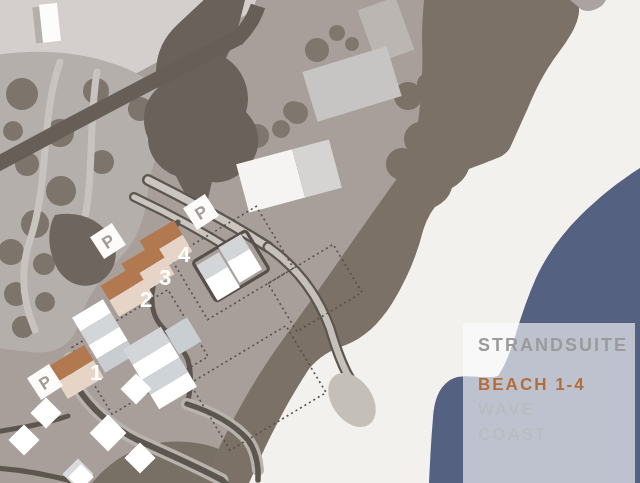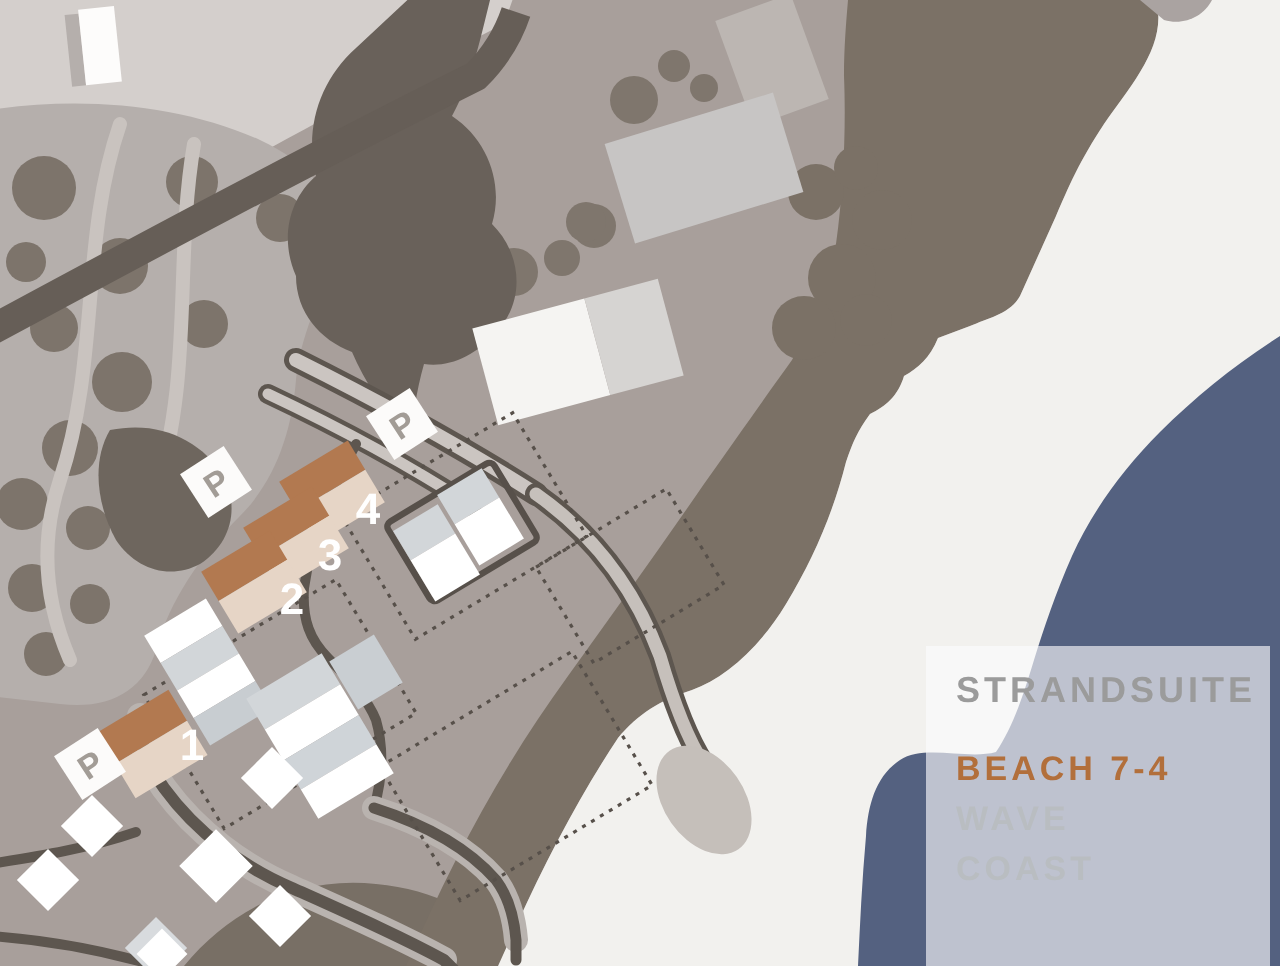--- a/index.html
+++ b/index.html
@@ -226,17 +226,17 @@
 
   <path d="M640,168 C618,182 598,198 580,216 C561,235 546,256 536,278 C528,296 522,314 517,330
            C511,350 506,364 498,376 C484,380 462,372 450,380 C438,388 434,402 433,418
            C431,440 430,462 429,483 L640,483 Z" fill="#546180"></path>
 
   <path fill="#aaa3a1" d="M570,0 L606,0 C602,8 592,13 582,10 Z"></path>
 </svg>
 
 <div class="legend">
   <div class="legend-title">STRANDSUITE</div>
-  <div class="legend-item highlight">BEACH 7-4</div>
+  <div class="legend-item highlight">BEACH 1-4</div>
   <div class="legend-item dim">WAVE</div>
   <div class="legend-item dim">COAST</div>
 </div>
 </div>
 
 </body></html>

